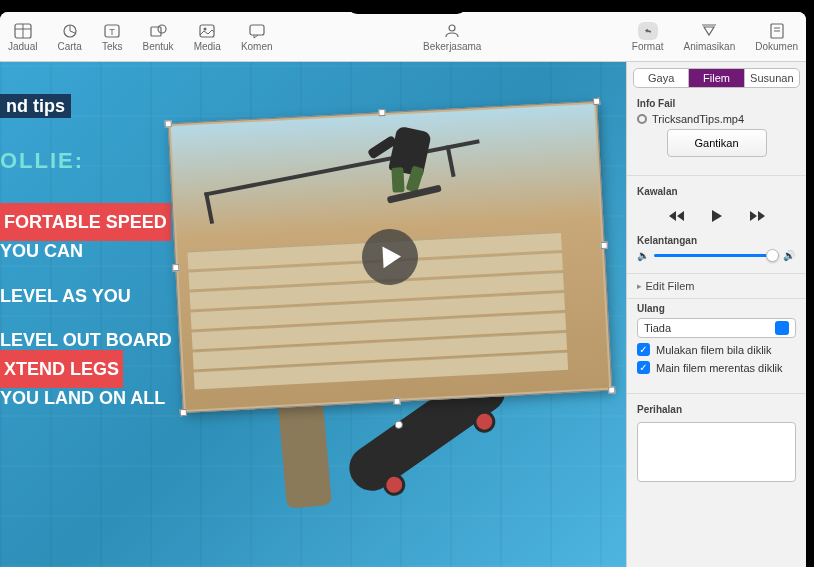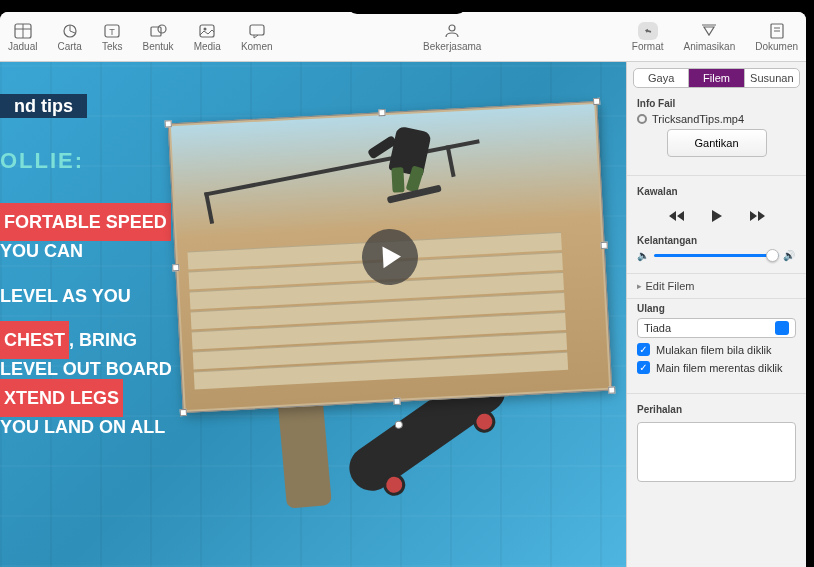--- a/index.html
+++ b/index.html
@@ -10,21 +10,21 @@
 .toolbar-group{display:flex;gap:20px}
 .toolbar-item{display:flex;flex-direction:column;align-items:center;gap:1px;cursor:pointer;color:#555}
 .toolbar-item .icon{width:20px;height:18px;display:flex;align-items:center;justify-content:center}
 .toolbar-item .label{font-size:10px;color:#666}
 .toolbar-spacer{flex:1}
 .toolbar-right{display:flex;gap:20px;margin-left:auto}
 .format-active{background:#e0e0e0;border-radius:6px;padding:2px 6px}
 .canvas{position:absolute;top:50px;left:0;right:180px;bottom:0;background:linear-gradient(135deg,#3aa5d4 0%,#2e8fb8 50%,#4db5e0 100%);overflow:hidden}
 .canvas::before{content:"";position:absolute;inset:0;background:repeating-linear-gradient(0deg,rgba(255,255,255,0.03) 0 2px,transparent 2px 50px),repeating-linear-gradient(90deg,rgba(0,0,0,0.04) 0 2px,transparent 2px 50px)}
 .text-block{position:absolute;left:0;top:30px;font-family:"Courier New",monospace;font-size:18px;font-weight:bold;line-height:1.6;color:#fff}
-.text-block .hl-navy{background:#1a3a5c;color:#fff;padding:2px 14px}
+.text-block .hl-navy{background:#1a3a5c;color:#fff;padding:2px 6px}
 .text-block .teal{color:#7de0d8;font-size:22px;letter-spacing:2px}
 .text-block .hl-red{background:#e8494d;color:#fff;padding:9px 4px}
 .video-frame{position:absolute;top:50px;left:175px;width:430px;height:290px;background:#cbb590;border:1px solid #888;transform:rotate(-3deg);box-shadow:2px 4px 12px rgba(0,0,0,0.3)}
 .video-content{position:absolute;inset:2px;background:linear-gradient(180deg,#b5d9e6 0%,#c8a878 40%,#b89868 100%)}
 .stairs{position:absolute;bottom:20px;left:10px;right:40px;height:140px}
 .stair{position:absolute;width:100%;height:18px;background:#d4c4a0;border-top:1px solid rgba(0,0,0,0.15)}
 .rail{position:absolute;top:68px;left:30px;width:280px;height:4px;background:#3a3a3a;transform:rotate(-8deg);transform-origin:left}
 .rail::before,.rail::after{content:"";position:absolute;width:4px;height:32px;background:#3a3a3a;top:0}
 .rail::before{left:0}
 .rail::after{right:30px}
@@ -190,21 +190,20 @@
     <div class="text-block">
       <div><span class="hl-navy">nd tips</span></div>
       <div style="height:22px"></div>
       <div class="teal">OLLIE:</div>
       <div style="height:30px"></div>
       <div><span class="hl-red">FORTABLE SPEED</span></div>
       <div> YOU CAN</div>
       <div style="height:16px"></div>
       <div> LEVEL AS YOU</div>
       <div style="height:16px"></div>
-      <div><span class="hl-red">CHEST</span><span>, BRING</span></div>
       <div>LEVEL OUT BOARD</div>
       <div><span class="hl-red">XTEND LEGS</span></div>
       <div>YOU LAND ON ALL</div>
     </div>
 
     <div class="video-frame">
       <div class="video-content">
         <div class="stairs">
           <div class="stair" style="bottom:0"></div>
             <div class="stair" style="bottom:20px"></div>

